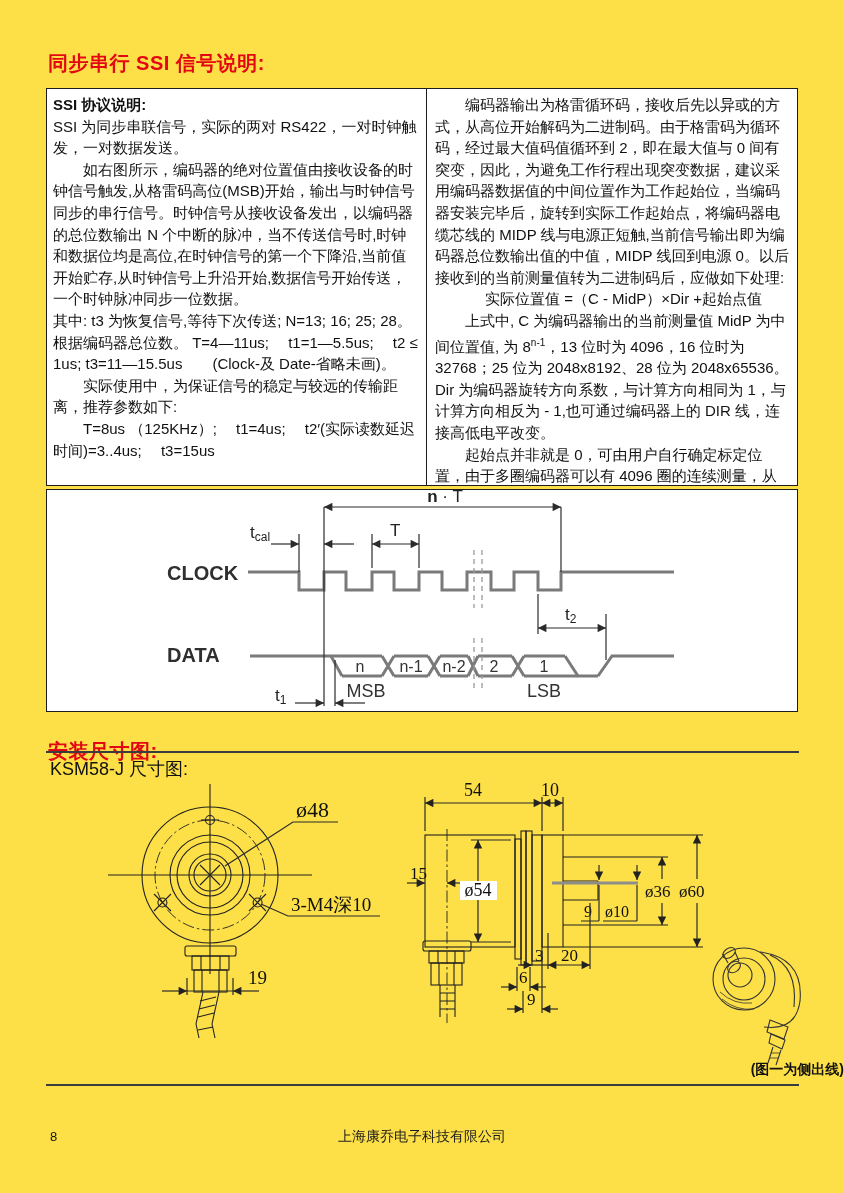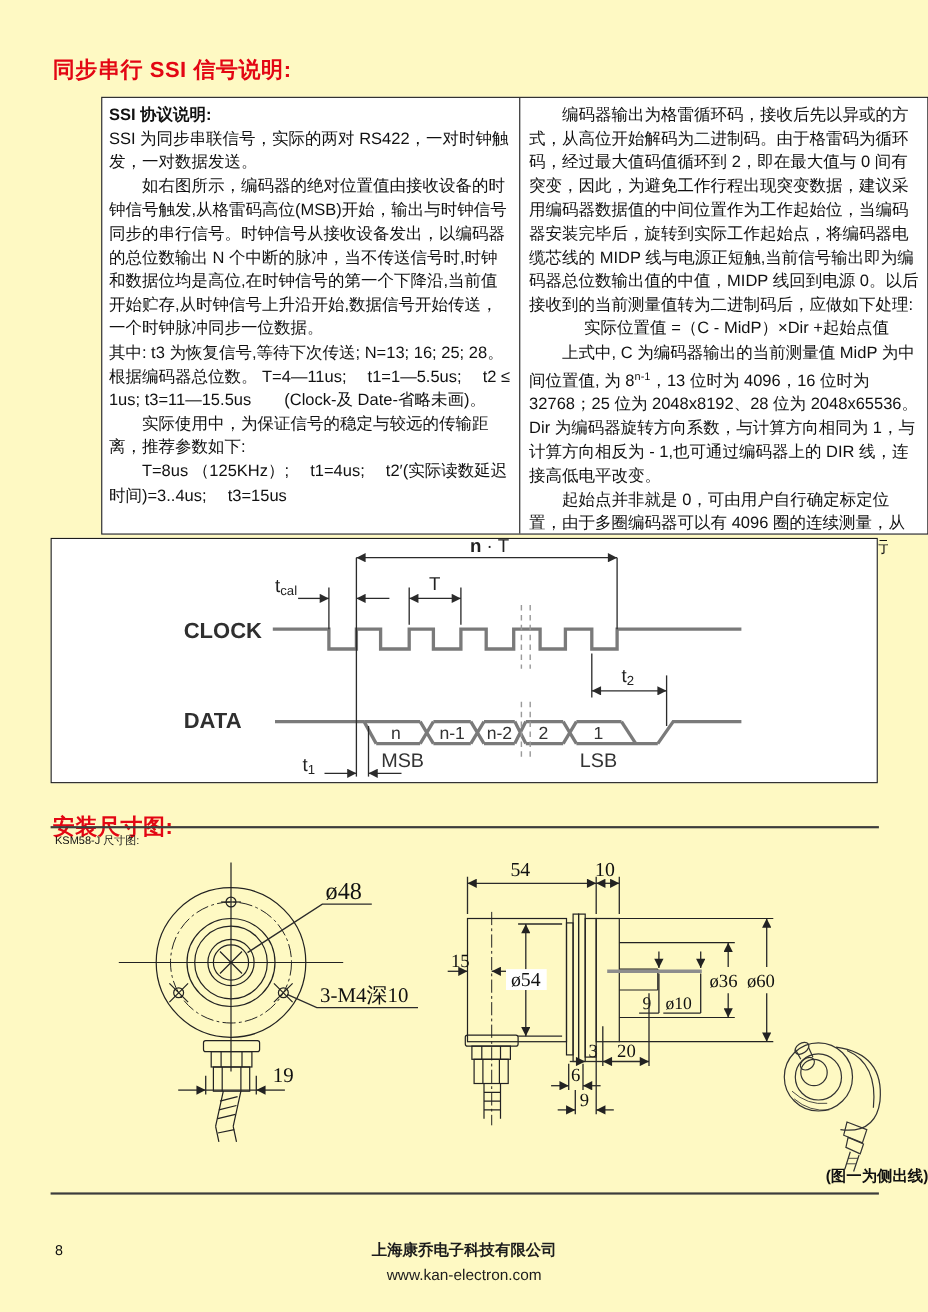--- a/index.html
+++ b/index.html
@@ -1,31 +1,31 @@
 <!DOCTYPE html>
 <html><head>
 <meta charset="utf-8">
 <style>
   html,body{margin:0;padding:0;background:#9a9a9a;}
-  .page{position:relative;width:844px;height:1193px;background:#fef9c3;margin:0 auto;
+  .page{position:relative;width:844px;height:1193px;background:#fde047;margin:0 auto;
         font-family:"Liberation Sans",sans-serif;color:#111;overflow:hidden;
         box-shadow:0 0 0 1px #c8c8c8;}
   .red-heading{position:absolute;left:48px;margin:0;font-size:20px;font-weight:bold;color:#e30613;letter-spacing:.5px;}
   .box{position:absolute;left:46px;width:752px;border:1.6px solid #1d1d1d;box-sizing:border-box;background:#fff;}
   .cols{display:flex;height:100%;}
   .col{box-sizing:border-box;font-size:15px;line-height:21.6px;}
   .col-left{width:380px;border-right:1.6px solid #1d1d1d;padding:5px 7px 0 6px;}
   .col-right{flex:1;padding:5px 8px 0 8px;}
   .col p{margin:0;}
   .b-title{font-weight:bold;}
   .ind{text-indent:2em;}
   .formula{padding-left:50px;}
   sup{font-size:10px;}
   .rule{position:absolute;left:46px;width:753px;background:#3c3c3c;}
-  .drawing-title{position:absolute;left:50px;font-size:10px;text-align:center;}
+  .drawing-title{position:absolute;left:50px;font-size:18px;text-align:center;}
   .caption{position:absolute;left:0;width:844px;text-align:center;font-size:14px;font-weight:bold;}
   .pageno{position:absolute;left:50px;font-size:13px;}
   .footer-line{position:absolute;left:0;width:844px;text-align:center;font-size:14px;color:#1c1c1c;}
   svg{position:absolute;overflow:visible;}
   svg text{font-family:"Liberation Sans",sans-serif;}
   .cad-num{font-family:"Liberation Serif",serif;fill:#111;}
   .wave{stroke:#7a7a7a;stroke-width:3;fill:none;}
   .dim{stroke:#2b2b2b;stroke-width:1.2;fill:none;}
   .thin{stroke:#222;stroke-width:1.1;fill:none;}
   .dashdot{stroke:#222;stroke-width:.9;fill:none;stroke-dasharray:12 3 2.5 3;}
@@ -35,21 +35,21 @@
   .cell-label{font-size:16px;fill:#333;}
   .bit-label{font-size:18px;fill:#333;}
 </style>
 </head>
 <body>
 
 <div class="page">
 
   <h1 class="red-heading" style="top:50px;">同步串行 SSI 信号说明:</h1>
 
-  <div class="box" style="top:88px;height:398px;margin-left:46px;">
+  <div class="box" style="top:88px;height:398px;">
     <div class="cols">
       <div class="col col-left">
         <p class="b-title">SSI 协议说明:</p>
         <p>SSI 为同步串联信号，实际的两对 RS422，一对时钟触发，一对数据发送。</p>
         <p class="ind">如右图所示，编码器的绝对位置值由接收设备的时钟信号触发,从格雷码高位(MSB)开始，输出与时钟信号同步的串行信号。时钟信号从接收设备发出，以编码器的总位数输出 N 个中断的脉冲，当不传送信号时,时钟和数据位均是高位,在时钟信号的第一个下降沿,当前值开始贮存,从时钟信号上升沿开始,数据信号开始传送，一个时钟脉冲同步一位数据。</p>
         <p>其中: t3 为恢复信号,等待下次传送; N=13; 16; 25; 28。根据编码器总位数。 T=4—11us;　 t1=1—5.5us;　 t2 ≤ 1us; t3=11—15.5us　　(Clock-及 Date-省略未画)。</p>
         <p class="ind">实际使用中，为保证信号的稳定与较远的传输距离，推荐参数如下:</p>
         <p class="ind">T=8us （125KHz）;　 t1=4us;　 t2′(实际读数延迟时间)=3..4us;　 t3=15us</p>
       </div>
       <div class="col col-right">
@@ -294,16 +294,15 @@
       <path d="M71,119 L85,125 L82,134 L69,128 Z"></path>
       <path d="M73,132 L68,148 M81,135 L76,150"></path>
       <path d="M71,138 H80 M70,143 H78" stroke-width="0.8"></path>
     </g>
   </svg>
 
   <div class="caption" style="top:1061px;text-align:right;">(图一为侧出线)</div>
   <div class="rule" style="top:1084px;height:1.6px;"></div>
 
   <div class="pageno" style="top:1129px;">8</div>
-  <div class="footer-line" style="top:1128px;font-weight:bold;">上海康乔电子科技有限公司</div>
-  <div class="footer-line" style="top:1151px;">www.kan-electron.com</div>
+  <div class="footer-line" style="top:1128px;">上海康乔电子科技有限公司</div>
 
 </div>
 
 </body></html>

